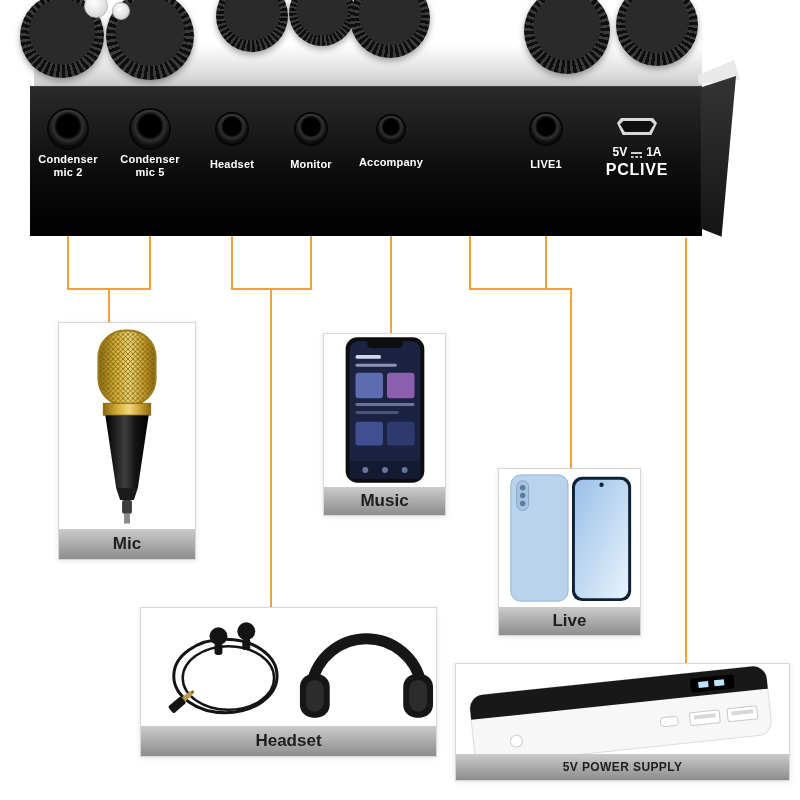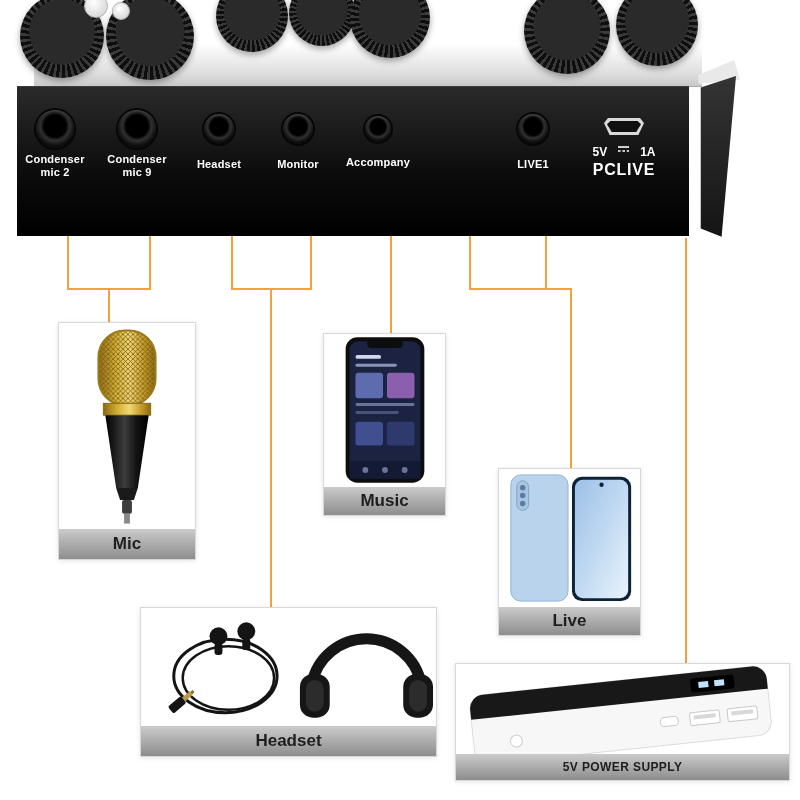--- a/index.html
+++ b/index.html
@@ -3,21 +3,21 @@
 <meta charset="utf-8">
 <style>
   *{box-sizing:border-box;margin:0;padding:0}
   html,body{background:#ffffff}
   body{font-family:"Liberation Sans",sans-serif}
   .stage{position:relative;width:800px;height:800px;background:#fff;overflow:hidden;margin:0 auto}
 
   
   .top-face{position:absolute;left:34px;top:44px;width:668px;height:43px;
     background:linear-gradient(#ffffff,#dedede 70%,#c9c9c9);border-bottom:1px solid #a8a8a8}
-  .front-face{position:absolute;left:17px;top:86px;width:672px;height:150px;
+  .front-face{position:absolute;left:30px;top:86px;width:672px;height:150px;
     background:linear-gradient(180deg,#2a2a2a,#0b0b0b 60%,#000);border-top:1px solid #3c3c3c}
   .side-face{position:absolute;left:700px;top:76px;width:36px;height:164px;
     clip-path:polygon(2% 7%,100% 0%,60% 98%,2% 93%);
     background:linear-gradient(#343434,#141414)}
   .side-top{position:absolute;left:698px;top:60px;width:42px;height:24px;
     clip-path:polygon(0 62%,86% 0,100% 82%,2% 100%);background:#e9e9e9}
   .knob{position:absolute;border-radius:50%;background-color:#1d1d1d;
     background-image:radial-gradient(circle at 50% 45%, #2a2a2a 0 52%, rgba(0,0,0,0) 53%),
       repeating-conic-gradient(#3a3a3a 0deg 4deg,#0e0e0e 4deg 9deg);
     box-shadow:0 3px 6px rgba(0,0,0,.35)}
@@ -33,21 +33,21 @@
   .jack.sm{width:26px;height:26px;margin-top:29px}
   .port-label{color:#fff;font-size:11px;font-weight:600;text-align:center;letter-spacing:.2px}
   .port-label.single{margin-top:14px}
   .port-label.double{margin-top:5px;line-height:13px}
   .port-label.double span{display:block}
 
   .usb-shape{width:40px;height:17px;margin-top:31px;position:relative;background:#d9d9d9;
     clip-path:polygon(10% 0,90% 0,100% 30%,86% 100%,14% 100%,0 30%)}
   .usb-shape::after{content:"";position:absolute;left:3px;top:3px;right:3px;bottom:3px;background:#101010;
     clip-path:polygon(10% 0,90% 0,100% 30%,86% 100%,14% 100%,0 30%)}
-  .volt-row{display:flex;align-items:flex-start;gap:10px;color:#fff;font-size:12px;font-weight:700;margin-top:10px}
+  .volt-row{display:flex;align-items:flex-end;gap:3px;color:#fff;font-size:12px;font-weight:700;margin-top:10px}
   .pclive{color:#fff;font-size:16px;font-weight:700;letter-spacing:.8px;margin-top:2px}
 
   
   .cline{position:absolute;background:var(--line-color,#F0A23C);z-index:1}
 
   
   .callout{position:absolute;background:#fff;border:1px solid #d8d8d8;box-shadow:0 1px 5px rgba(0,0,0,.10);z-index:2}
   .callout .art{position:absolute;left:0;right:0;top:0;bottom:var(--cap,30px);
     display:flex;align-items:center;justify-content:center;overflow:hidden}
   .callout .caption{position:absolute;left:0;right:0;bottom:0;height:var(--cap,30px);
@@ -79,21 +79,21 @@
       <div class="port-label double">
         <span>Condenser</span>
         <span>mic 2</span>
       </div>
     </div>
 
     <div class="port-group" style="left:78px">
       <div class="jack lg"></div>
       <div class="port-label double">
         <span>Condenser</span>
-        <span>mic 9</span>
+        <span>mic 5</span>
       </div>
     </div>
 
     <div class="port-group" style="left:160px">
       <div class="jack md"></div>
       <div class="port-label single">Headset</div>
     </div>
 
     <div class="port-group" style="left:239px">
       <div class="jack md"></div>

